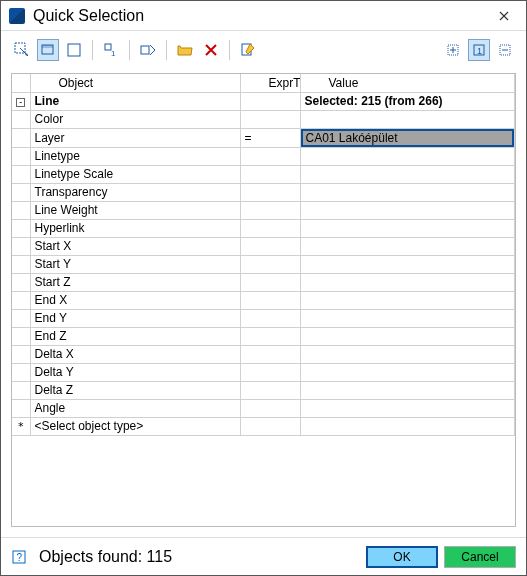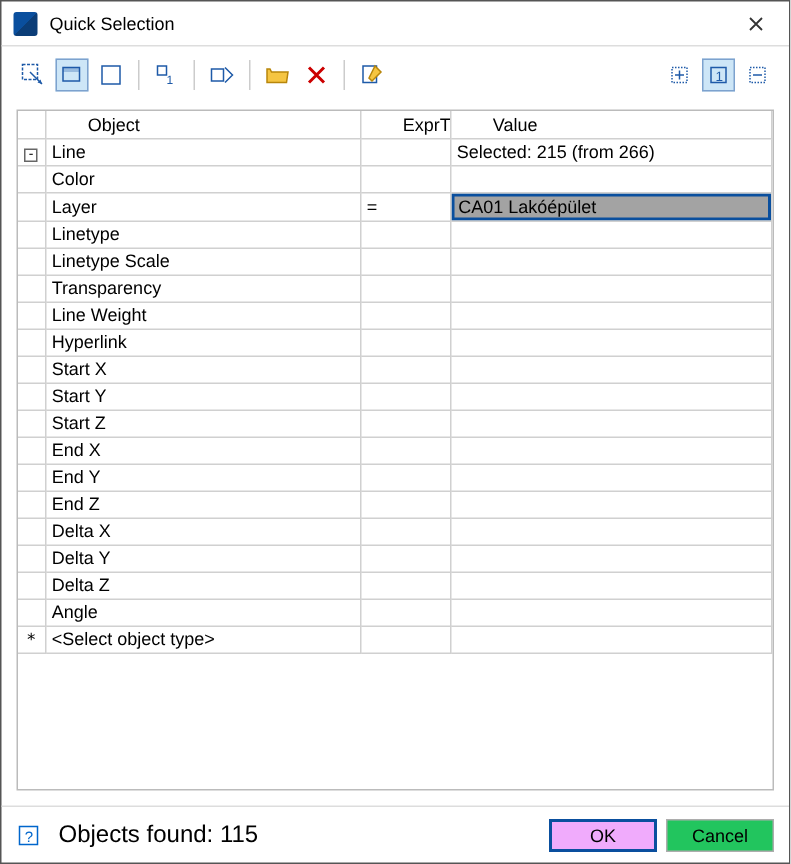--- a/index.html
+++ b/index.html
@@ -1,48 +1,48 @@
 <!DOCTYPE html>
 <html><head>
 <meta charset="utf-8">
 <style>
   * { box-sizing: border-box; }
   html, body { margin:0; padding:0; font-family: "Segoe UI", Tahoma, sans-serif; font-size:12px; color:#000; background:#fff; }
   .window { width:527px; height:576px; border:1px solid #555; display:flex; flex-direction:column; background:#fff; }
   .titlebar { height:30px; display:flex; align-items:center; padding:0 0 0 8px; border-bottom:1px solid #ddd; }
   .titlebar .app-icon { width:16px; height:16px; background:linear-gradient(135deg,#0a4f9e 0%,#0a4f9e 50%,#0b3d77 50%,#0b3d77 100%); border-radius:2px; margin-right:8px; }
-  .titlebar .title { flex:1; font-size:12px; }
+  .titlebar .title { flex:1; font-size:16px; }
   .titlebar .close-btn { width:44px; height:30px; display:flex; align-items:center; justify-content:center; cursor:pointer; }
   .titlebar .close-btn svg { width:10px; height:10px; }
   .toolbar-wrap { padding:8px 10px 6px 10px; }
   .toolbar { display:flex; align-items:center; gap:4px; }
   .toolbar .spacer { flex:1; }
   .tool-btn { width:22px; height:22px; display:flex; align-items:center; justify-content:center; border:1px solid transparent; cursor:pointer; }
   .tool-btn.active { border:1px solid #7da2ce; background:#cde6f7; }
   .tool-btn svg { width:16px; height:16px; }
   .sep { width:1px; height:20px; background:#ccc; margin:0 3px; }
   .content { flex:1; padding:6px 10px 10px 10px; display:flex; }
   .panel { flex:1; border:1px solid #bbb; display:flex; flex-direction:column; overflow:hidden; }
   .grid { flex:1; overflow:auto; }
   table { width:100%; border-collapse:collapse; table-layout:fixed; }
   th, td { border:1px solid #d0d0d0; padding:1px 4px; height:18px; font-size:12px; text-align:left; vertical-align:middle; white-space:nowrap; overflow:hidden; }
   th { background:#fff; font-weight:normal; border-top:none;padding-left:28px; }
   th:first-child, td:first-child { border-left:none; }
   col.c-expand { width:18px; }
   col.c-object { width:210px; }
   col.c-expr { width:60px; }
   td.expand-cell { text-align:center; font-family:monospace; font-size:11px; cursor:pointer; }
-  tr.header-row td.object-cell, tr.header-row td.value-cell { font-weight:normal; }
+  tr.header-row td.object-cell, tr.header-row td.value-cell { font-weight:bold; }
   td.value-input { padding:0; }
   td.value-input .inp { width:100%; height:100%; border:2px solid #0a4f9e; padding:0 3px; font:inherit; outline:none; background:#a3a3a3; }
   .statusbar { height:38px; border-top:1px solid #ddd; display:flex; align-items:center; padding:0 10px; gap:6px; }
   .statusbar .help-icon { width:16px; height:16px; display:flex; align-items:center; justify-content:center; color:#0066cc; cursor:pointer; }
   .statusbar .status-text { flex:1; font-size:16px; padding-left:6px; }
   .statusbar button { min-width:72px; height:22px; font:inherit; border:1px solid #adadad; background:#22c55e; cursor:pointer; }
-  .statusbar button.primary { border:2px solid #0a4f9e; background:#f0abfc; }
+  .statusbar button.primary { border:2px solid #0a4f9e; background:#7dd3fc; }
 </style>
 </head>
 <body>
 
 <div class="window">
 
   <div class="titlebar">
     <div class="app-icon"></div>
     <div class="title">Quick Selection</div>
     <div class="close-btn">

